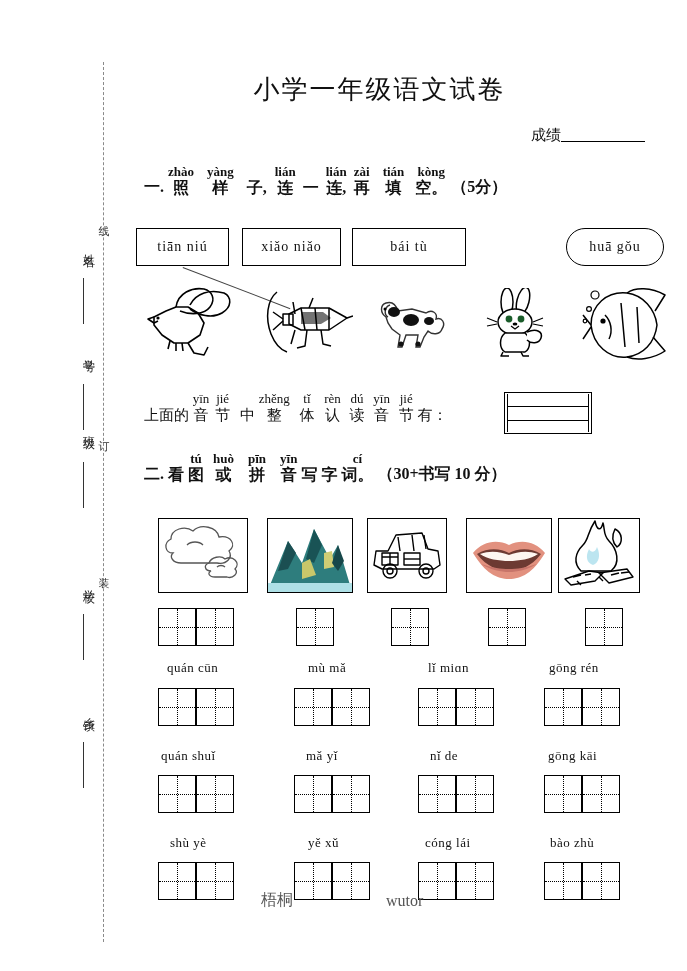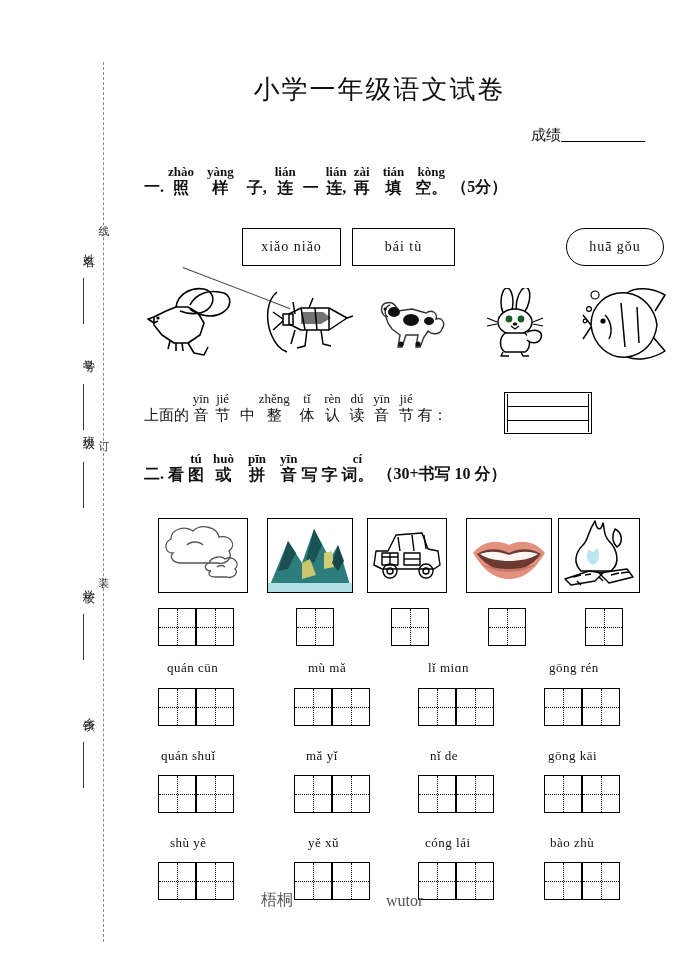--- a/index.html
+++ b/index.html
@@ -158,22 +158,23 @@
       <span class="py">tián</span>
       <span class="hz">填</span>
     </span>
     <span class="ruby" style="margin-left:7px">
       <span class="py">kòng</span>
       <span class="hz">空。</span>
     </span>
     <span>（5分）</span>
   </div>
 
+  <div class="wordbox" style="left:100px;top:228px;width:93px;">tiān  niú</div>
   <div class="wordbox" style="left:206px;top:228px;width:99px;">xiǎo niǎo</div>
-  <div class="wordbox" style="left:316px;top:228px;width:103px;">bái  tù</div>
+  <div class="wordbox" style="left:316px;top:228px;width:114px;">bái  tù</div>
   <div class="wordbox" style="left:530px;top:228px;width:98px;border-radius:19px;">huā gǒu</div>
 
   <div class="connector" style="left:147px;top:267px;width:115px;transform:rotate(21deg);"></div>
 
   <div class="pic" style="left:110px;top:285px;">
     <svg width="90" height="75" viewBox="0 0 90 75">
       <g fill="none" stroke="#000" stroke-width="1.6" stroke-linejoin="round">
         <path d="M8 32 L20 26 L30 22 L42 22 L52 28 L58 38 L54 50 L42 58 L28 58 L16 50 L8 40 Z"></path>
         <path d="M8 32 L2 34 L8 38 L12 36"></path>
         <path d="M30 22 C32 8 46 2 58 4 C66 6 70 14 64 22 C58 30 44 30 34 26"></path>

